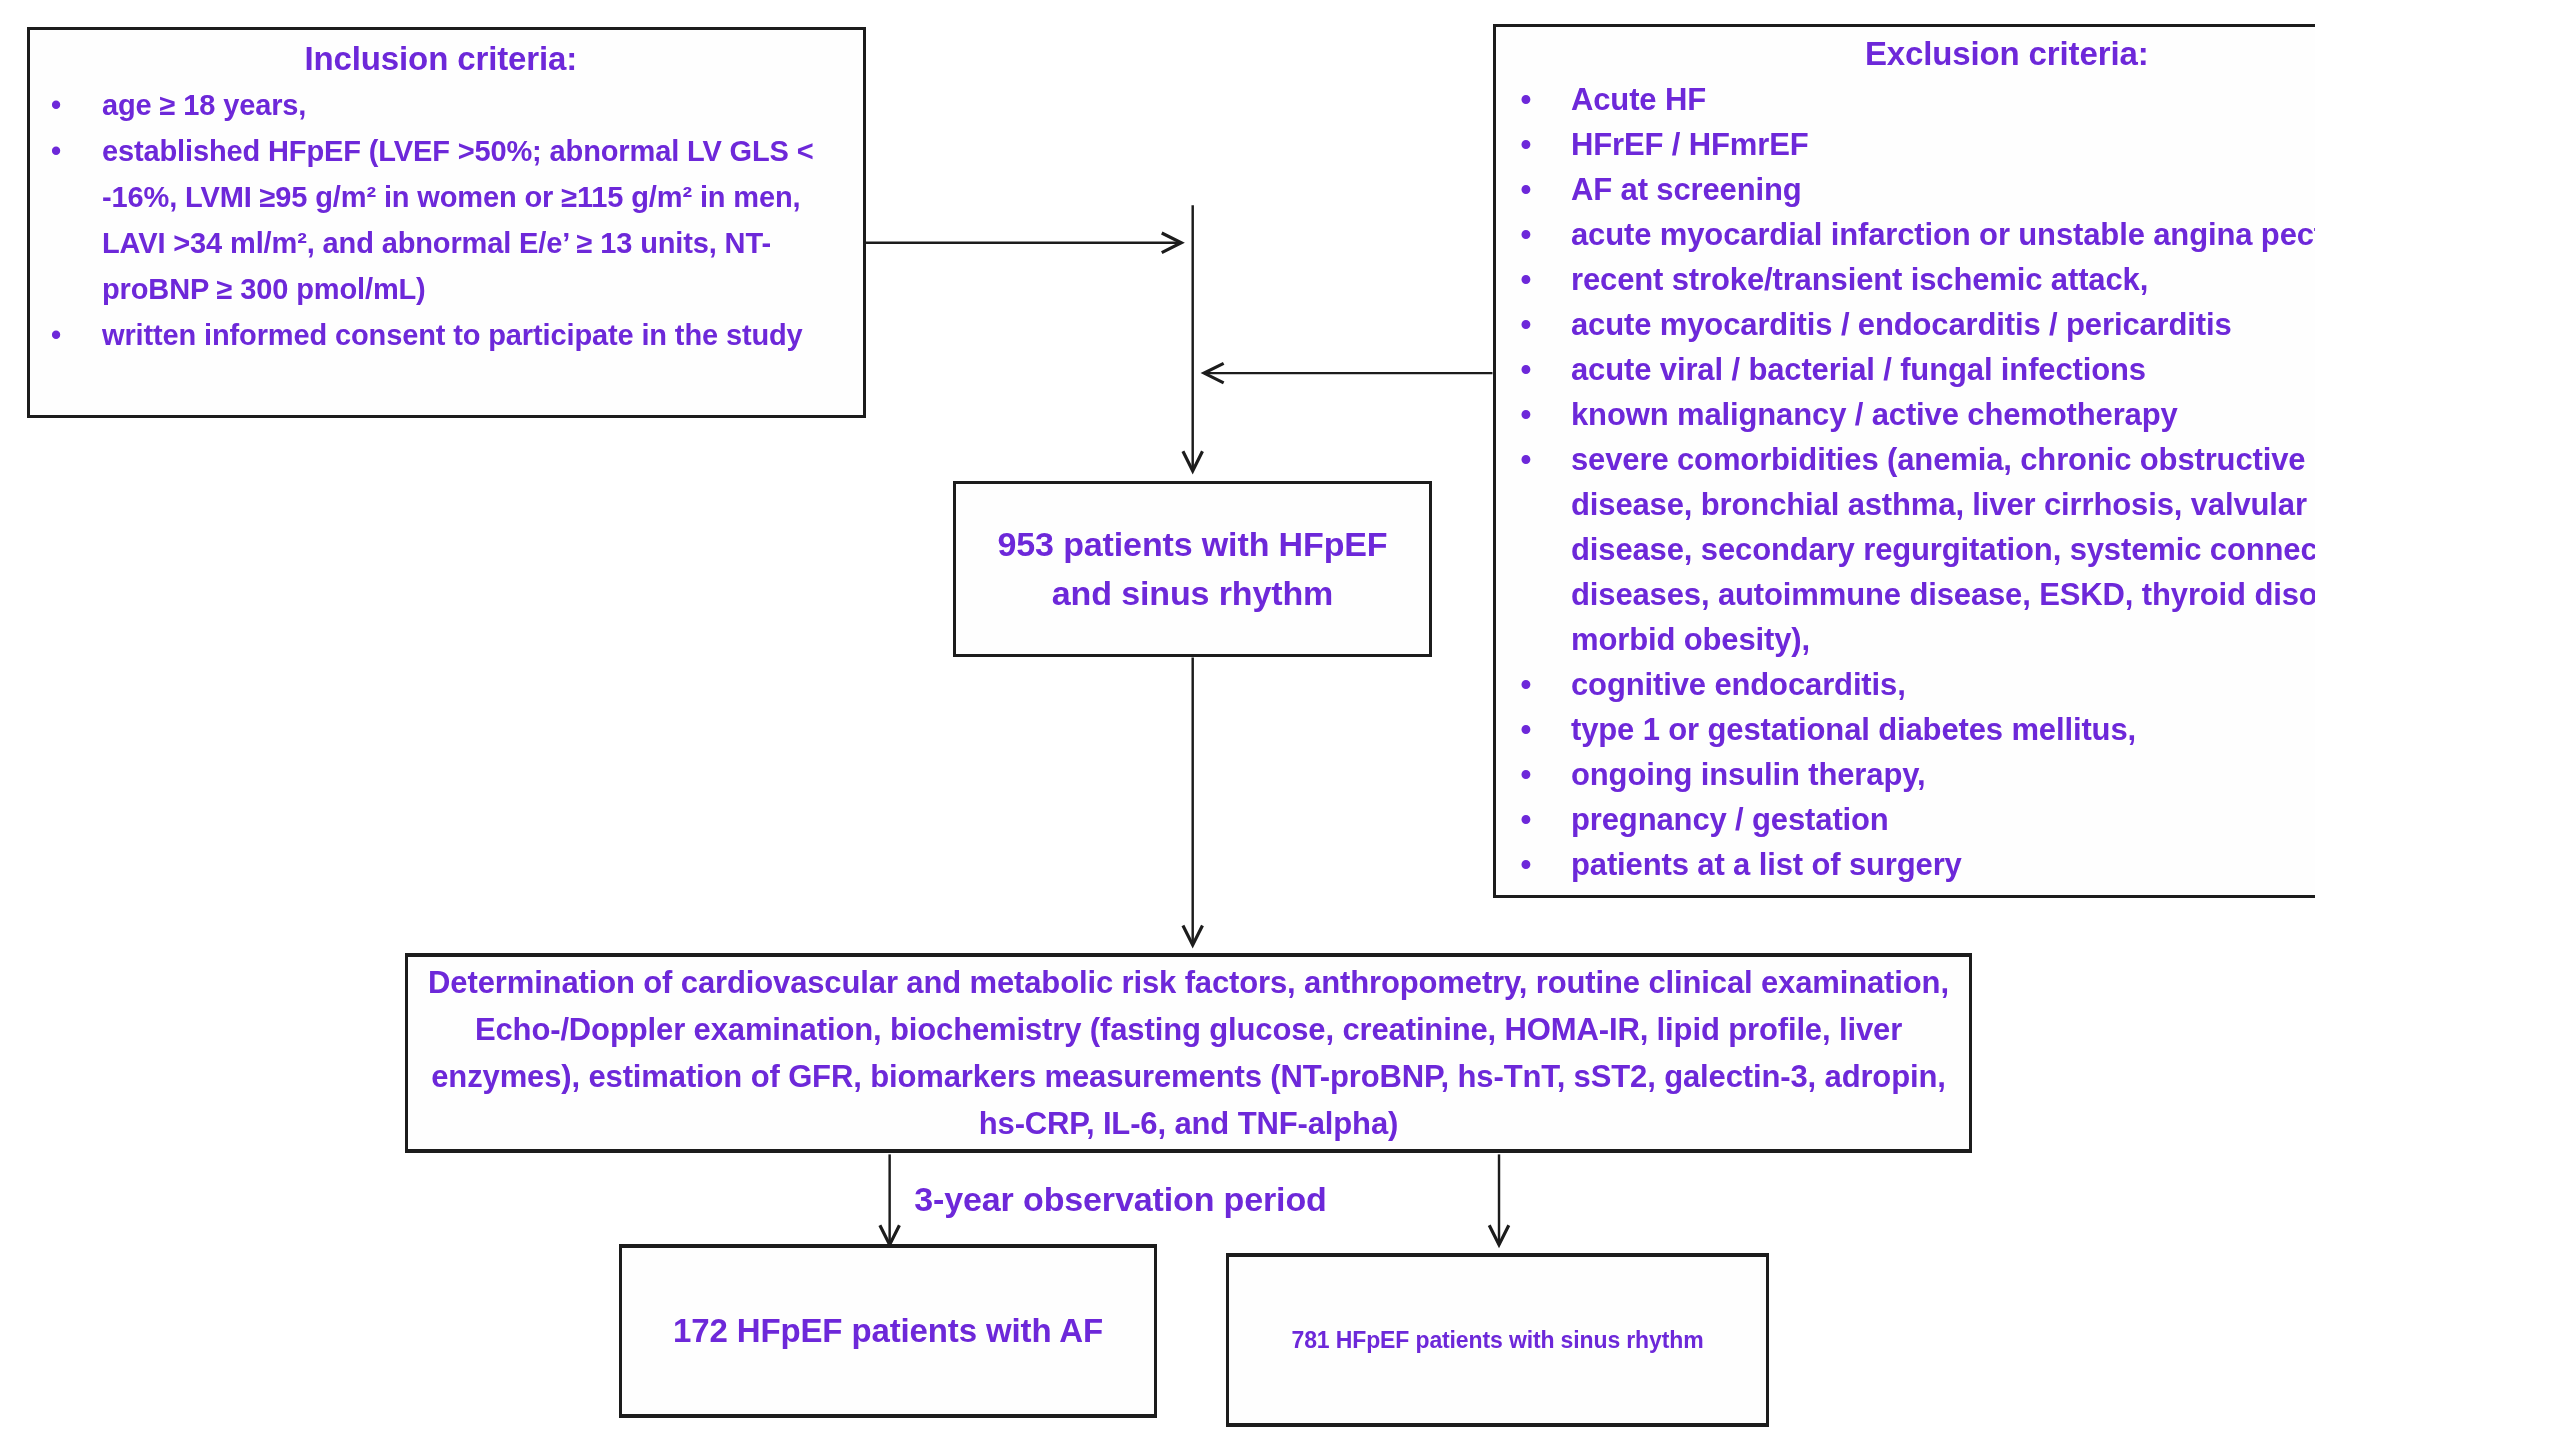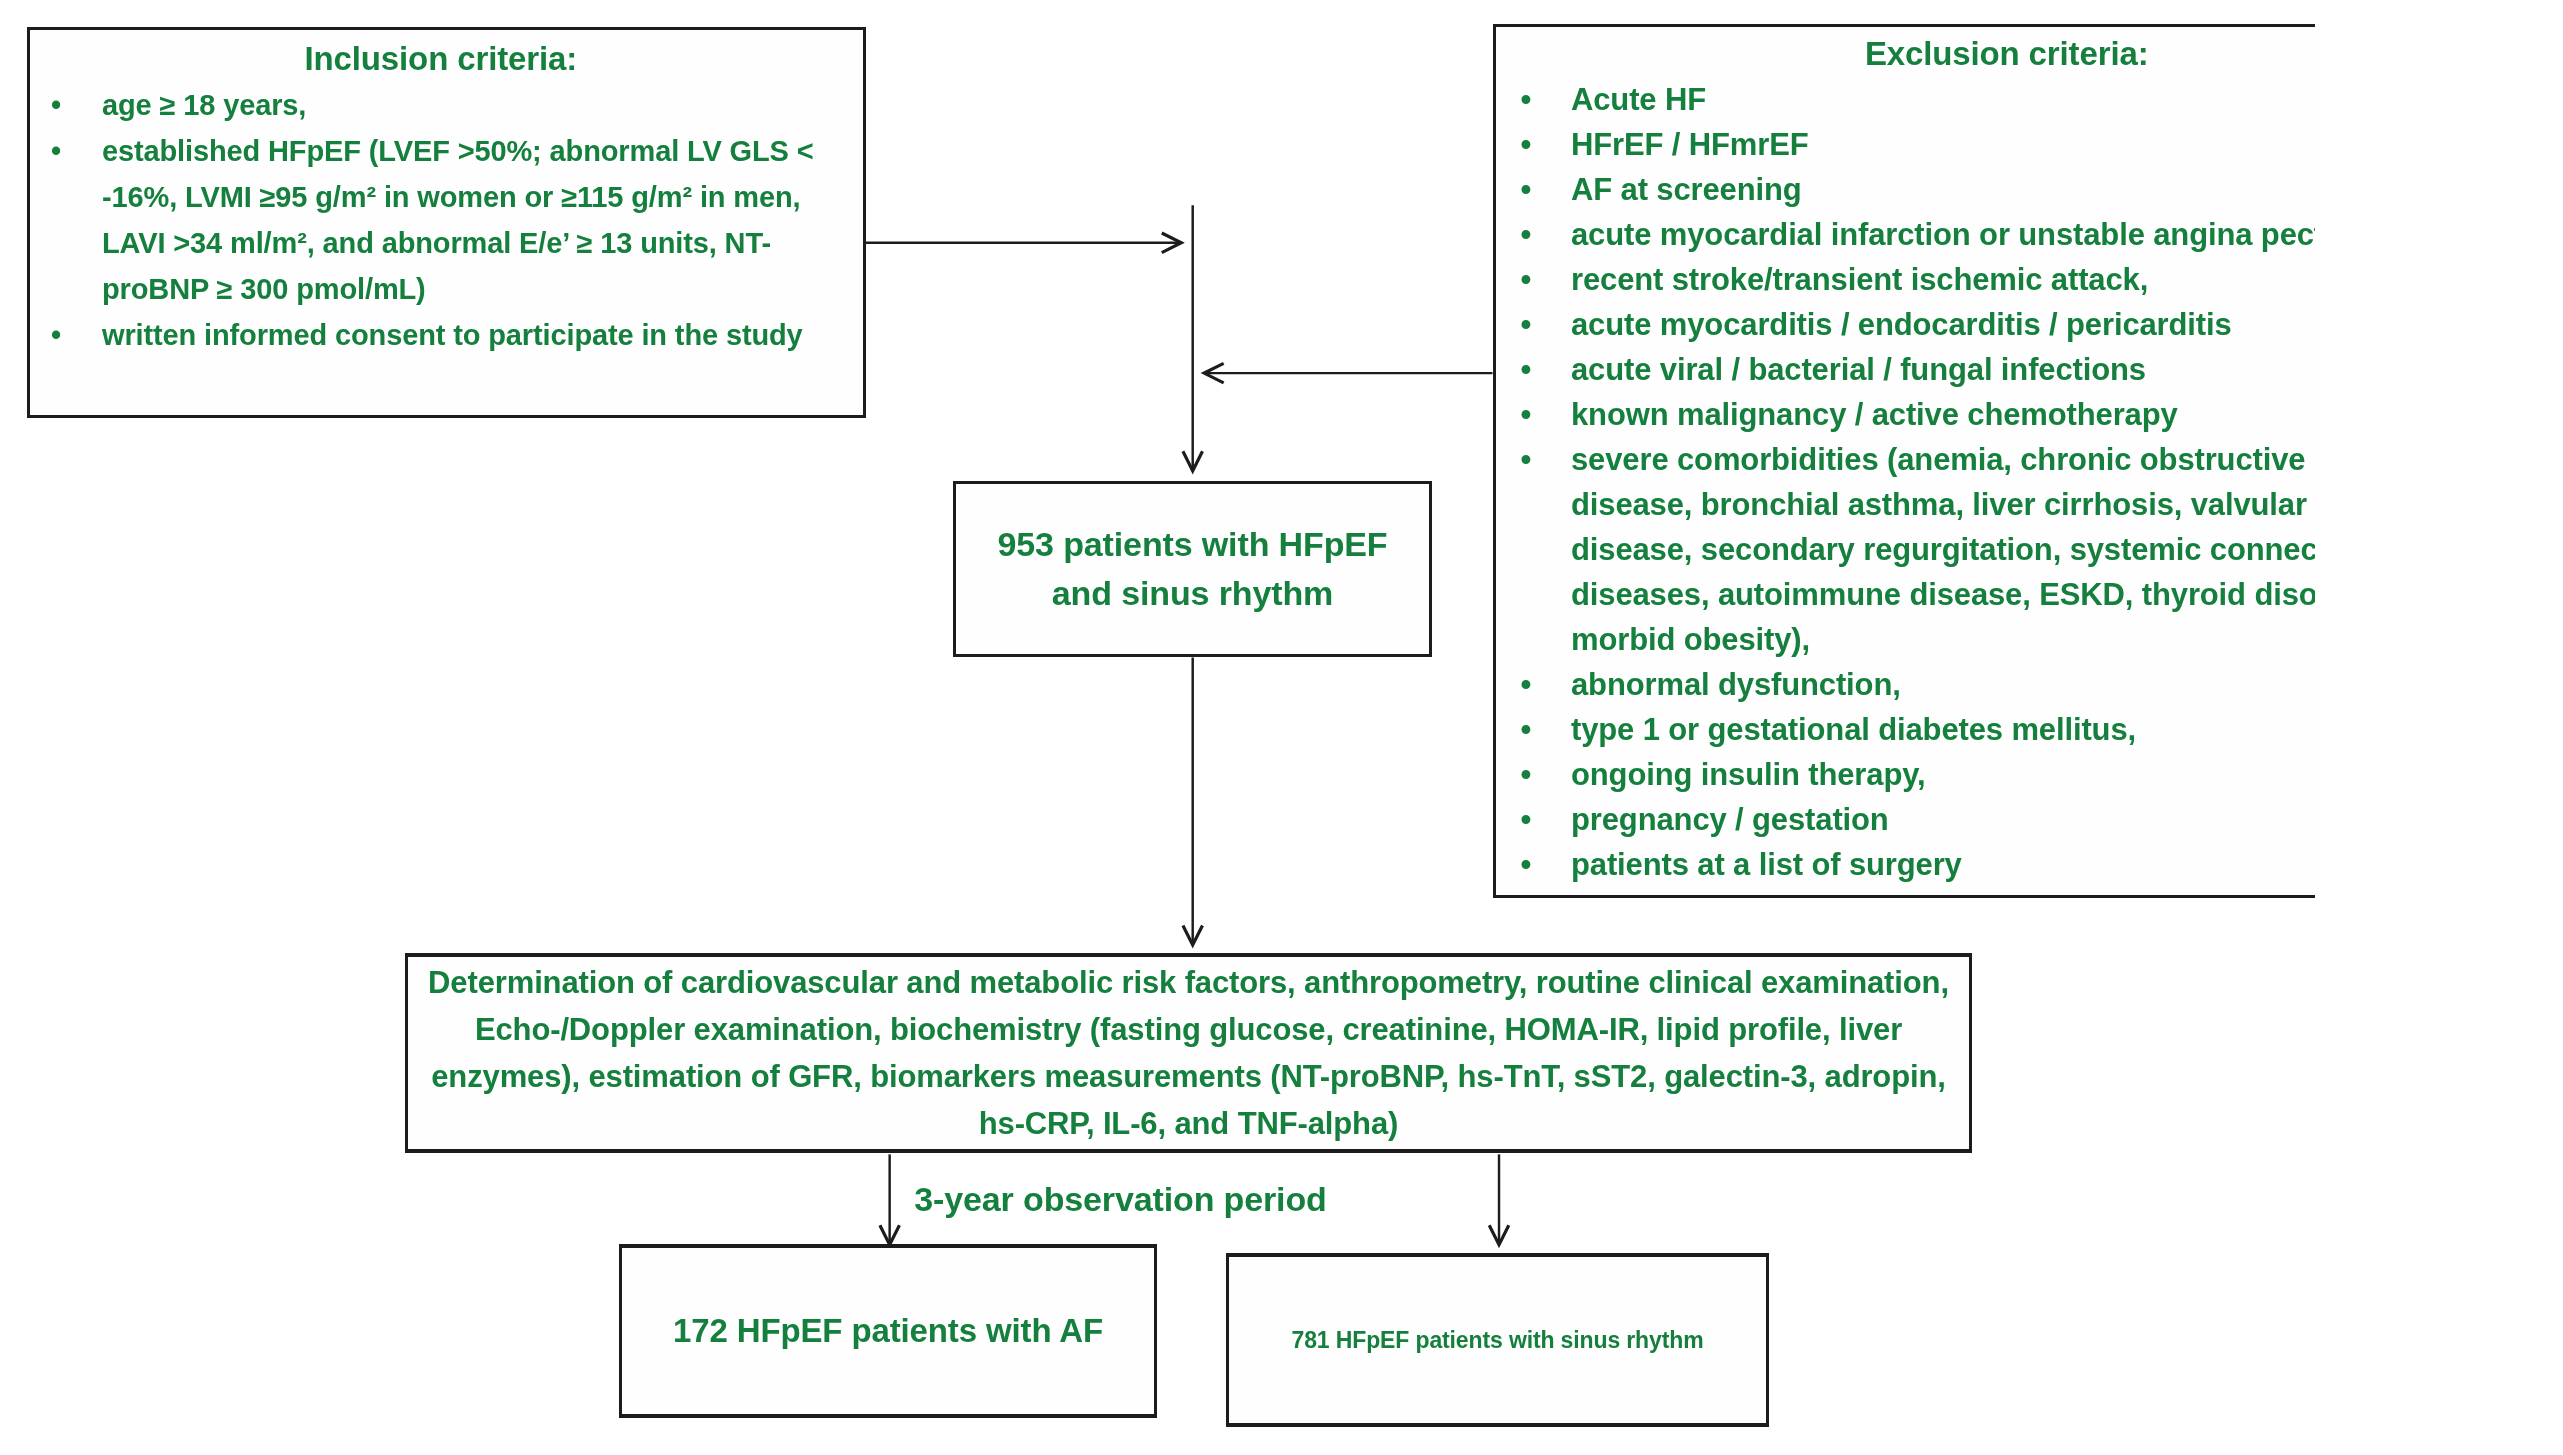--- a/index.html
+++ b/index.html
@@ -2,21 +2,21 @@
 <html style="font-size:13px"><head>
 <meta charset="utf-8">
 <style>
   html,body{margin:0;padding:0;background:#ffffff;}
   .canvas{
     position:relative;
     width:2315px;height:1455px;
     background:#ffffff;
     font-family:"Liberation Sans","DejaVu Sans",sans-serif;
     font-weight:700;
-    color:#15803d;
+    color:#6d28d9;
     letter-spacing:-0.01em;
     overflow:hidden;
   }
   .box{
     position:absolute;
     background:#fefefe;
     border:3.3px solid #1c1c1c;
     box-sizing:border-box;
   }
   .thickTB{border-top-width:4.9px;border-bottom-width:4.9px;}
@@ -129,21 +129,21 @@
       <li>
         <span class="bm">•</span>
         <span class="bt">known malignancy / active chemotherapy</span>
       </li>
       <li>
         <span class="bm">•</span>
         <span class="bt">severe comorbidities (anemia, chronic obstructive pulmonary disease, bronchial asthma, liver cirrhosis, valvular heart disease, secondary regurgitation, systemic connective tissue diseases, autoimmune disease, ESKD, thyroid disorders, and morbid obesity),</span>
       </li>
       <li>
         <span class="bm">•</span>
-        <span class="bt">abnormal dysfunction,</span>
+        <span class="bt">cognitive endocarditis,</span>
       </li>
       <li>
         <span class="bm">•</span>
         <span class="bt">type 1 or gestational diabetes mellitus,</span>
       </li>
       <li>
         <span class="bm">•</span>
         <span class="bt">ongoing insulin therapy,</span>
       </li>
       <li>

